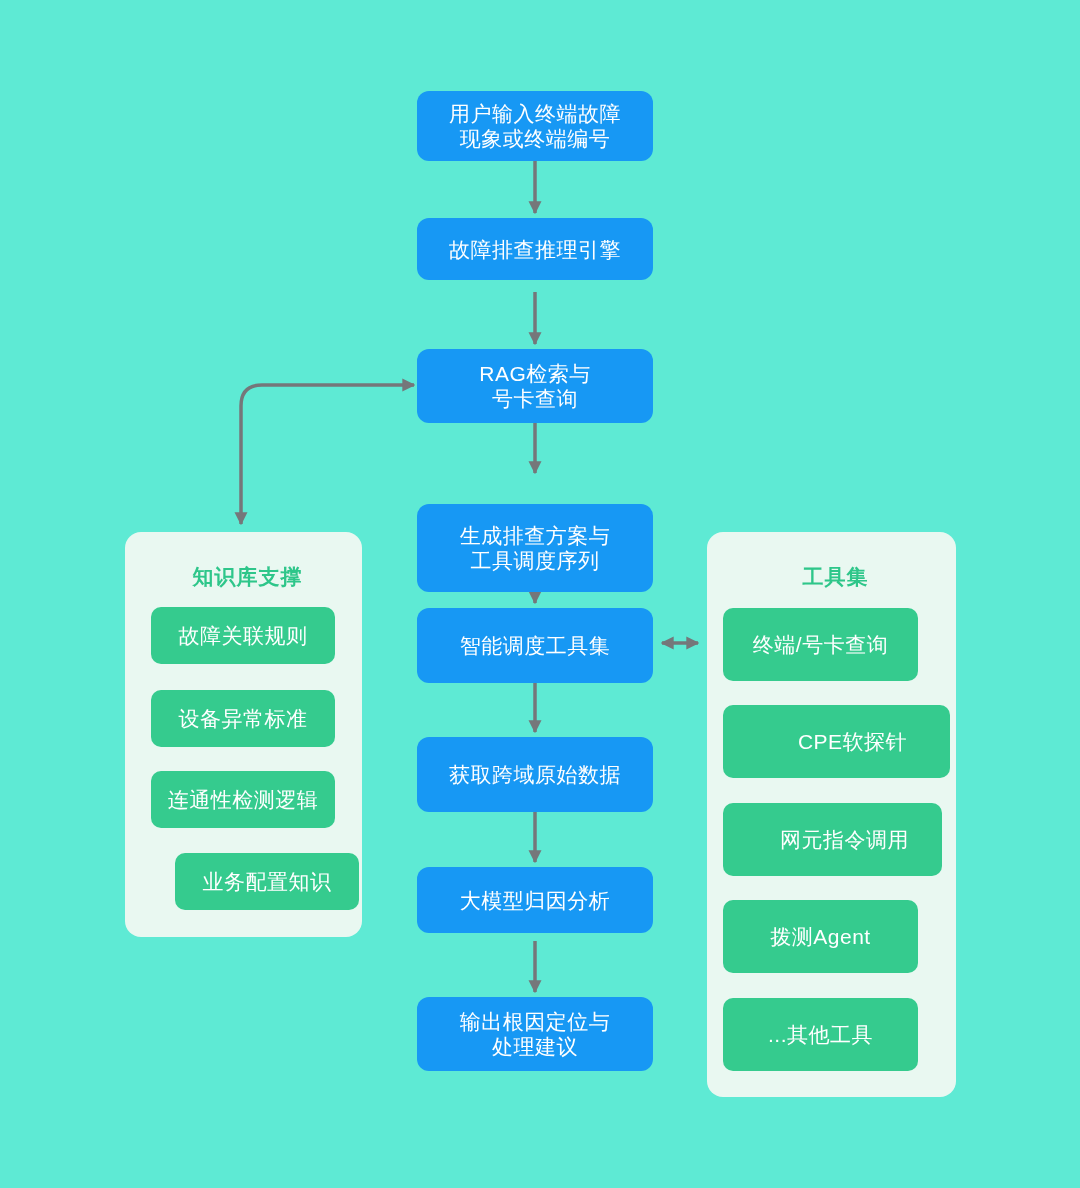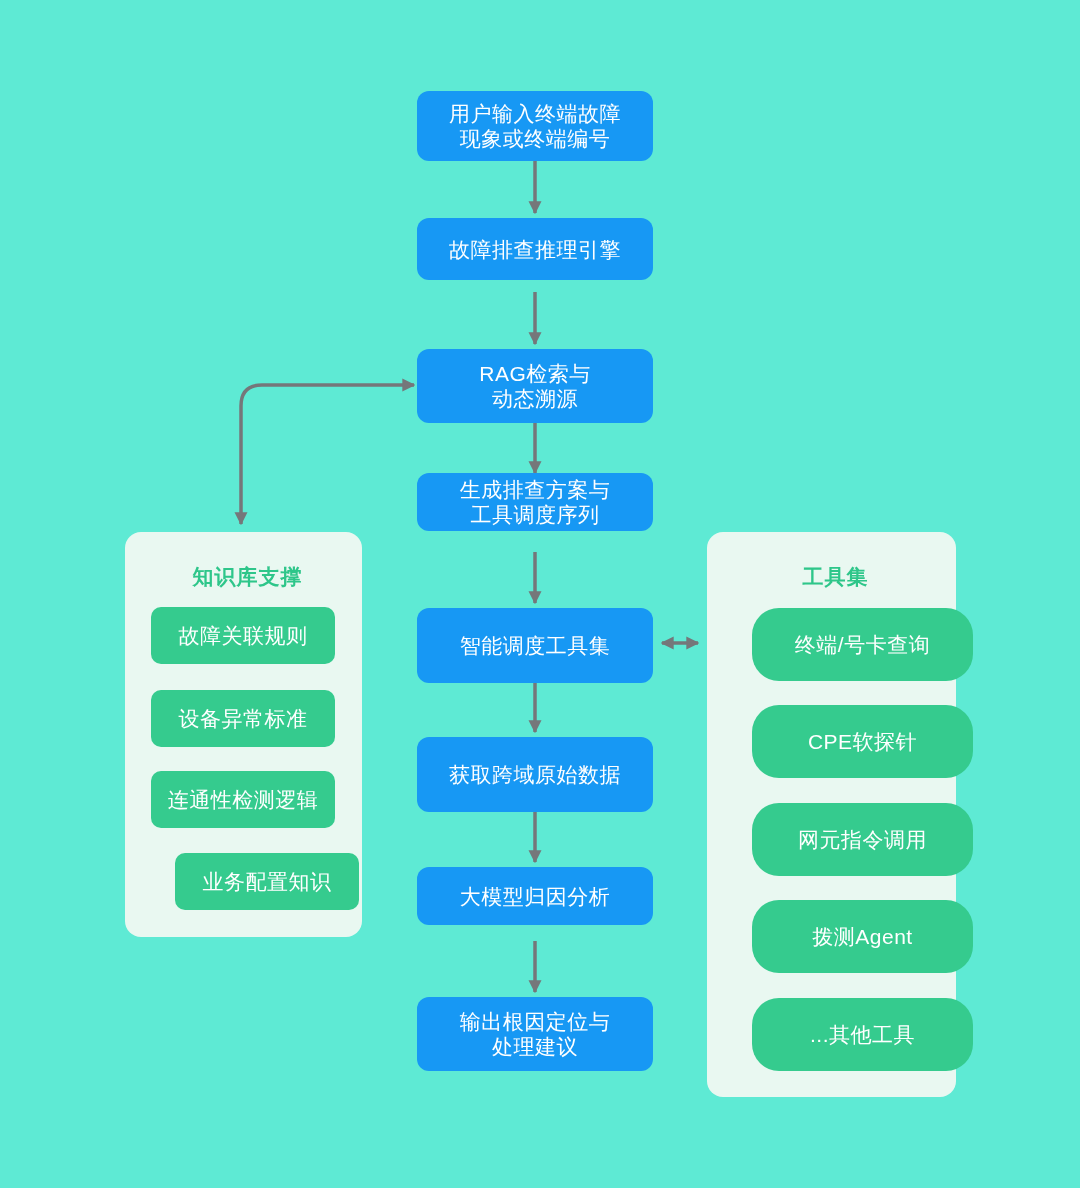--- a/index.html
+++ b/index.html
@@ -67,40 +67,40 @@
     justify-content: center;
     color: #ffffff;
     font-size: 21px;
     font-weight: 500;
     letter-spacing: 0.5px;
     text-align: center;
   }
   .panel-knowledge { left: 125px; top: 532px; width: 237px; height: 405px; }
   .panel-knowledge .panel-item { left: 26px; width: 184px; height: 57px; }
   .panel-tools { left: 707px; top: 532px; width: 249px; height: 565px; }
-  .panel-tools .panel-item { left: 45px; width: 221px; height: 73px; border-radius: 27px; }
+  .panel-tools .panel-item { left: 16px; width: 195px; height: 73px; }
 
   .k-item-0 { top: 75px; }
   .k-item-1 { top: 158px; }
   .k-item-2 { top: 239px; }
   .k-item-3 { top: 321px; margin-left: 24px; }
 
   .t-item-0 { top: 76px; }
-  .t-item-1 { top: 173px; }
-  .t-item-2 { top: 271px; }
+  .t-item-1 { top: 173px; padding-left: 32px; }
+  .t-item-2 { top: 271px; padding-left: 24px; }
   .t-item-3 { top: 368px; }
   .t-item-4 { top: 466px; }
 
   .step-0 { top: 91px;  height: 70px; }
   .step-1 { top: 218px; height: 62px; }
   .step-2 { top: 349px; height: 74px; }
-  .step-3 { top: 473px; height: 58px; }
+  .step-3 { top: 504px; height: 88px; }
   .step-4 { top: 608px; height: 75px; }
   .step-5 { top: 737px; height: 75px; }
-  .step-6 { top: 867px; height: 58px; }
+  .step-6 { top: 867px; height: 66px; }
   .step-7 { top: 997px; height: 74px; }
 </style>
 </head>
 <body>
 
 <div class="canvas">
 
   <svg class="connectors" viewBox="0 0 1080 1188" xmlns="http://www.w3.org/2000/svg">
     <defs>
       <marker id="ah" viewBox="0 0 10 10" markerWidth="13" markerHeight="14" refX="9" refY="5" orient="auto" markerUnits="userSpaceOnUse">
@@ -125,21 +125,21 @@
 
   <div class="flow-box step-0">
     <span>用户输入终端故障
 现象或终端编号</span>
   </div>
   <div class="flow-box step-1">
     <span>故障排查推理引擎</span>
   </div>
   <div class="flow-box step-2">
     <span>RAG检索与
-动态溯源</span>
+号卡查询</span>
   </div>
   <div class="flow-box step-3">
     <span>生成排查方案与
 工具调度序列</span>
   </div>
   <div class="flow-box step-4">
     <span>智能调度工具集</span>
   </div>
   <div class="flow-box step-5">
     <span>获取跨域原始数据</span>

